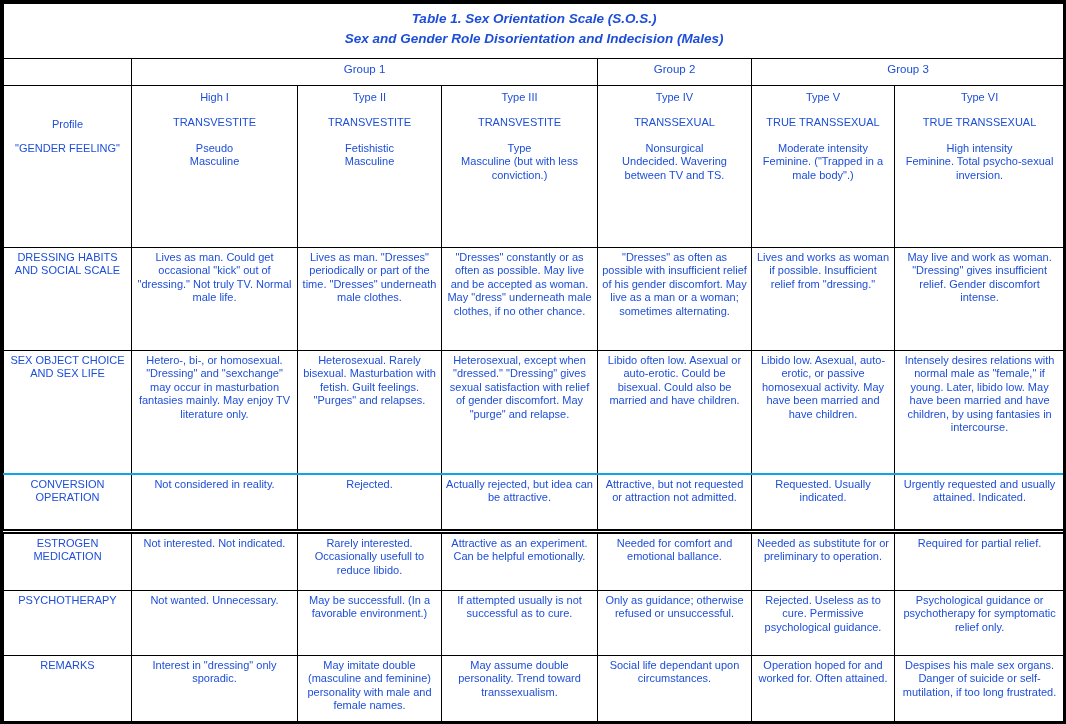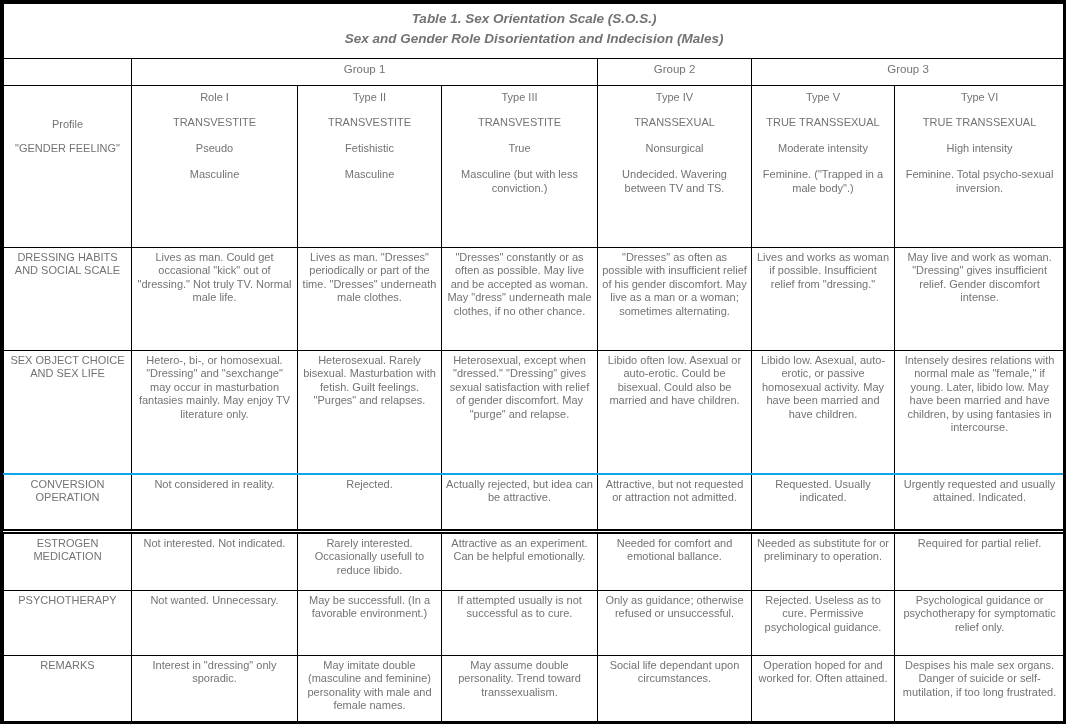--- a/index.html
+++ b/index.html
@@ -1,18 +1,18 @@
 <!DOCTYPE html>
 <html><head>
 <meta charset="utf-8">
 <style>
   html, body { margin: 0; padding: 0; background: #ffffff; }
   .page {
     width: 1066px; height: 724px; box-sizing: border-box;
-    border: 3px solid #000; background: #fff; color: #737373;
+    border: 3px solid #000; background: #fff; color: #1d4ed8;
     font-family: "Liberation Sans", sans-serif; overflow: hidden;
   }
   table.sos { border-collapse: collapse; width: 100%; table-layout: fixed; }
   td {
     border: 1px solid #000; vertical-align: top; text-align: center;
     font-size: 11px; line-height: 1.22; padding: 3px 4px;
     word-wrap: break-word; overflow: hidden;
   }
   .col-label { width: 128px; }
   .col-t1 { width: 166px; } .col-t2 { width: 144px; } .col-t3 { width: 156px; }
@@ -21,21 +21,21 @@
   .r-title td { height: 46px; padding-top: 5px; }
   .title-line { font-weight: bold; font-style: italic; font-size: 13.5px; line-height: 1.45; }
 
   .r-group td { height: 20px; font-weight: normal; font-size: 11.5px; padding: 3px 2px; }
 
   .r-profile td { height: 126px; }
   .profile-lbl { padding-top: 32px; }
   .profile-lbl div { margin-bottom: 11px; }
   .t-name { margin: 2px 0 12px; }
   .t-cat  { margin-bottom: 12px; }
-  .t-sub  { margin-bottom: 13px; }
+  .t-sub  { }
 
   .r-dressing td   { height: 96px; }
   .r-sexobj td     { height: 116px; }
   .r-kinsey td     { height: 24px; border-top: 2px solid #000; }
   .r-conversion td { height: 48px; border-top: 2px solid #0ea5e9; }
   .r-estrogen td   { height: 50px; border-top: 5px double #000; }
   .r-psycho td     { height: 58px; }
   .r-remarks td    { height: 78px; }
 </style>
 </head>
@@ -66,35 +66,35 @@
         <td class="grp">Group 2</td>
         <td colspan="2" class="grp">Group 3</td>
       </tr>
 
       <tr class="r-profile">
         <td class="lbl profile-lbl">
           <div>Profile</div>
           <div>"GENDER FEELING"</div>
         </td>
         <td class="c">
-          <div class="t-name">Role I</div>
+          <div class="t-name">High I</div>
           <div class="t-cat">TRANSVESTITE</div>
           <div class="t-sub">Pseudo</div>
           <div class="t-feel">Masculine</div>
         </td>
         <td class="c">
           <div class="t-name">Type II</div>
           <div class="t-cat">TRANSVESTITE</div>
           <div class="t-sub">Fetishistic</div>
           <div class="t-feel">Masculine</div>
         </td>
         <td class="c">
           <div class="t-name">Type III</div>
           <div class="t-cat">TRANSVESTITE</div>
-          <div class="t-sub">True</div>
+          <div class="t-sub">Type</div>
           <div class="t-feel">Masculine (but with less conviction.)</div>
         </td>
         <td class="c">
           <div class="t-name">Type IV</div>
           <div class="t-cat">TRANSSEXUAL</div>
           <div class="t-sub">Nonsurgical</div>
           <div class="t-feel">Undecided. Wavering between TV and TS.</div>
         </td>
         <td class="c">
           <div class="t-name">Type V</div>

